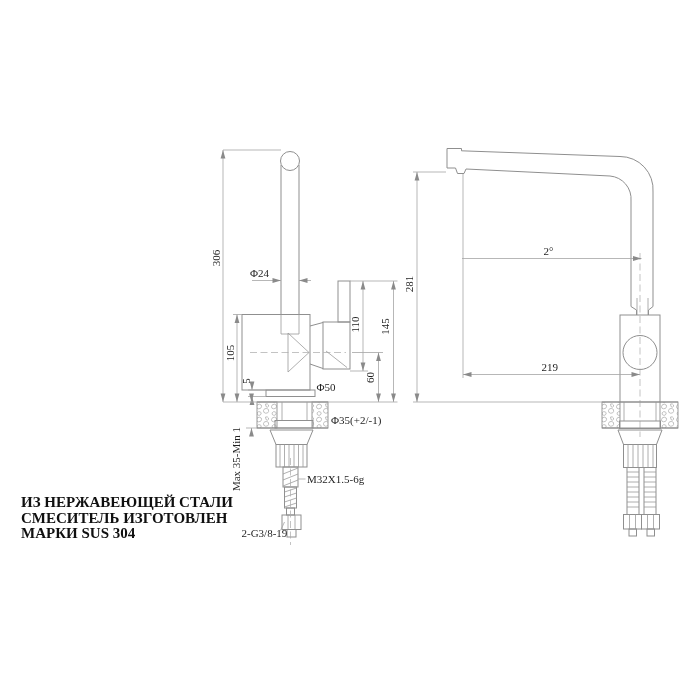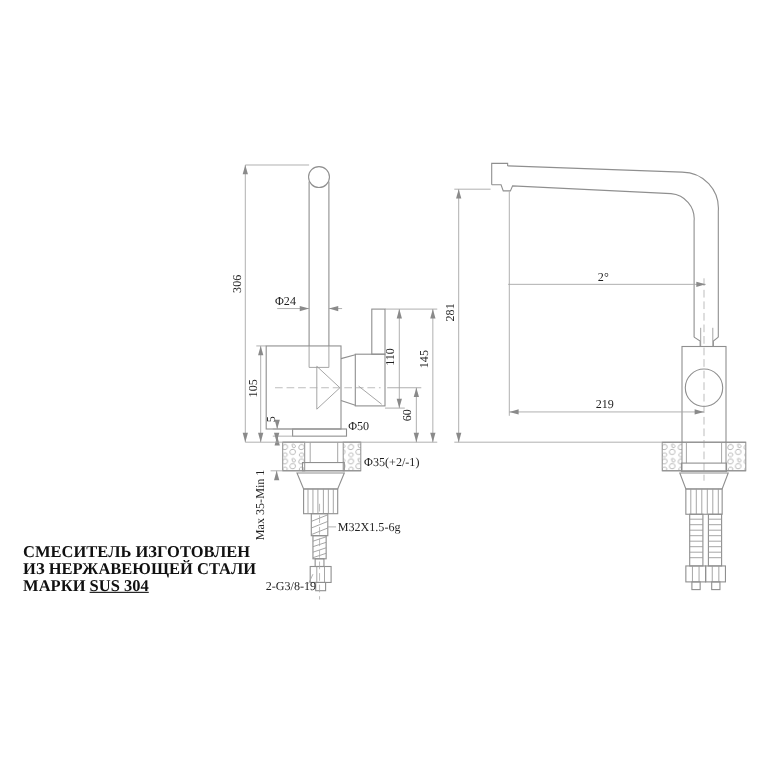--- a/index.html
+++ b/index.html
@@ -9,21 +9,21 @@
   
   .obj{stroke:#8f8f8f;stroke-width:1;fill:none;}
   .obj2{stroke:#9a9a9a;stroke-width:.8;fill:none;}
   .dim{stroke:#a5a5a5;stroke-width:.8;fill:none;}
   .cl{stroke:#a9a9a9;stroke-width:.7;fill:none;stroke-dasharray:7 3.5;}
   .hatchbox{stroke:#8f8f8f;stroke-width:.9;}
   .arr{fill:#8a8a8a;}
   text{fill:#1f1f1f;font-family:"Liberation Serif", serif;font-size:11px;}
   .note{position:absolute;left:21px;top:495px;width:220px;color:#101010;
         font-weight:bold;font-size:15px;line-height:15.5px;white-space:nowrap;}
-  .note .u{text-decoration:underline;}
+  .note .u{}
 </style>
 </head>
 <body>
 <div class="stage">
 
 <svg width="700" height="700" viewBox="0 0 700 700">
   <defs>
     <path id="arr" d="M0,0 L-8.5,2.4 L-8.5,-2.4 Z"></path>
     <pattern id="stone" width="15" height="13" patternUnits="userSpaceOnUse">
       <g fill="none" stroke="#a6a6a6" stroke-width=".7">
@@ -256,18 +256,18 @@
       <line class="dim" x1="463" y1="174" x2="463" y2="378"></line>
       <line class="dim" x1="463" y1="374.5" x2="640" y2="374.5"></line>
       <use href="#arr" class="arr" transform="translate(463,374.5) rotate(180)"></use>
       <use href="#arr" class="arr" transform="translate(640,374.5)"></use>
       <text x="541.5" y="371">219</text>
     </g>
   </g>
 </svg>
 
 <div class="note">
+  <div>ИЗ НЕРЖАВЕЮЩЕЙ СТАЛИ</div>
   <div>СМЕСИТЕЛЬ ИЗГОТОВЛЕН</div>
-  <div>ИЗ НЕРЖАВЕЮЩЕЙ СТАЛИ</div>
   <div><span>МАРКИ </span><span class="u">SUS 304</span></div>
 </div>
 
 </div>
 
 </body></html>

